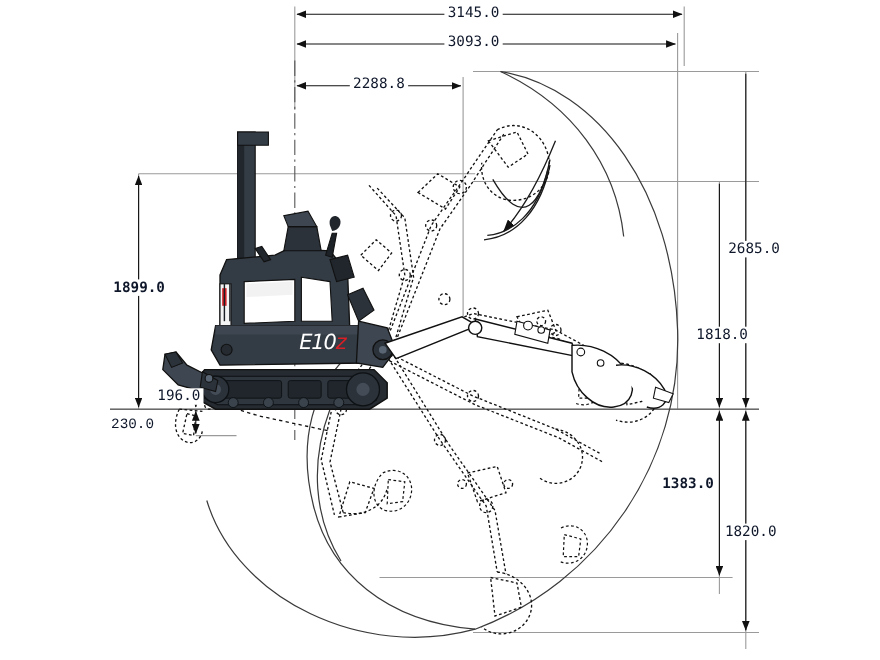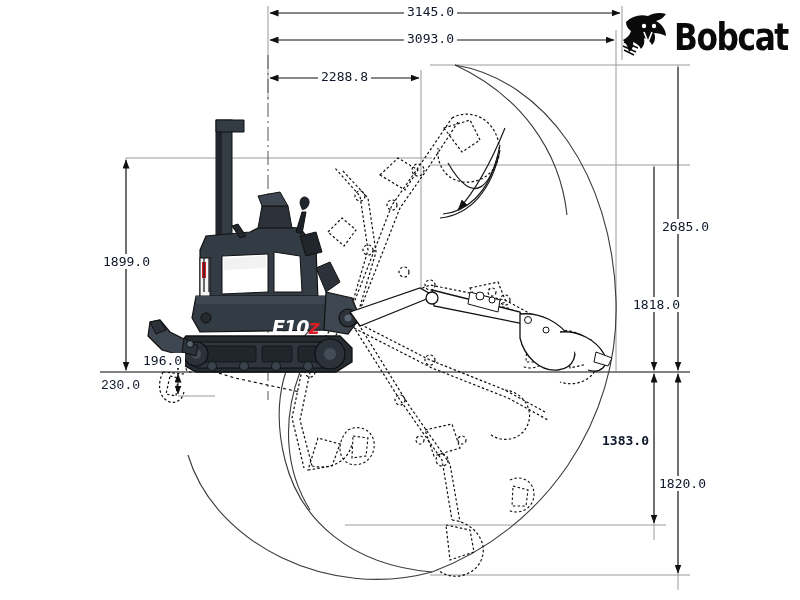--- a/index.html
+++ b/index.html
@@ -7,21 +7,21 @@
        font-family:"DejaVu Sans Mono","Liberation Mono",monospace;}
   #stage{position:relative;width:800px;height:600px;background:#ffffff;}
   svg.layer{position:absolute;left:0;top:0;width:800px;height:600px;}
   .dimtext{position:absolute;font-family:"DejaVu Sans Mono","Liberation Mono",monospace;
            font-size:13px;color:#0f172a;background:#fff;padding:0 3px;white-space:nowrap;}
   .logo{position:absolute;left:622px;top:12px;width:172px;height:52px;}
   .logo-word{position:absolute;left:52px;top:4px;font-family:"DejaVu Sans","Liberation Sans",sans-serif;
              font-size:37px;font-weight:bold;letter-spacing:-1.5px;color:#0a0a0a;
              font-stretch:condensed;transform:scaleX(0.94);transform-origin:left top;}
   .model-badge{position:absolute;left:272px;top:300px;font-family:"DejaVu Sans","Liberation Sans",sans-serif;
-               font-size:19px;font-weight:bold;font-style:italic;color:#ffffff;letter-spacing:-1px;margin-top:16px;}
+               font-size:19px;font-weight:normal;font-style:italic;color:#ffffff;letter-spacing:-1px;}
   .model-badge .z{color:#d81f26;}
 </style>
 </head>
 <body>
 
 <div id="stage">
 
   <svg class="layer" viewBox="0 0 800 600">
     <defs>
       <marker id="ar" markerWidth="9" markerHeight="7" refX="8.5" refY="3.5" orient="auto">
@@ -261,40 +261,26 @@
       <path d="M 596,352 L 612,358 L 608,366 L 594,362 Z" fill="#fff" stroke="#111"></path>
       <circle cx="528" cy="320" r="3.5" fill="#fff" stroke="#111"></circle>
       <circle cx="546" cy="330" r="3" fill="#fff" stroke="#111"></circle>
     </g>
   </svg>
 
   <div class="model-badge">
     <span>E10</span><span class="z">z</span>
   </div>
 
-  <div class="logo">
-    <svg width="52" height="46" viewBox="0 0 52 46">
-      <path d="M4,10 C10,4 18,2 26,4 C31,1 38,0 44,2 C41,6 38,8 34,9
-               C40,12 44,18 44,24 C40,22 36,21 32,21 C34,25 33,30 30,33
-               C28,29 25,27 22,26 C23,30 22,34 19,37 C17,33 14,31 11,30
-               C12,34 10,38 7,40 C6,35 4,31 1,28 C5,26 8,23 9,19
-               C6,17 4,14 4,10 Z" fill="#0a0a0a"></path>
-      <path d="M2,30 L16,36 M1,34 L14,40 M2,38 L12,43" stroke="#0a0a0a" stroke-width="1.4" fill="none"></path>
-      <path d="M22,20 L26,30 L30,20" stroke="#ffffff" stroke-width="1.6" fill="none"></path>
-      <circle cx="22" cy="14" r="2.2" fill="#ffffff"></circle>
-      <circle cx="32" cy="14" r="2.2" fill="#ffffff"></circle>
-    </svg>
-    <div class="logo-word">Bobcat</div>
-  </div>
 
   <div class="dimtext" style="left:404px;top:4px;">3145.0</div>
   <div class="dimtext" style="left:404px;top:31px;">3093.0</div>
   <div class="dimtext" style="left:318px;top:69px;">2288.8</div>
 
-  <div class="dimtext" style="left:100px;top:254px;">1899.0</div>
+  <div class="dimtext" style="left:100px;top:254px;font-weight:bold;">1899.0</div>
   <div class="dimtext" style="left:140px;top:353px;">196.0</div>
   <div class="dimtext" style="left:98px;top:378px;font-family:Liberation Mono, monospace;">230.0</div>
 
   <div class="dimtext" style="left:659px;top:219px;">2685.0</div>
   <div class="dimtext" style="left:630px;top:265px;margin-top:32px;">1818.0</div>
   <div class="dimtext" style="left:599px;top:433px;font-weight:bold;">1383.0</div>
   <div class="dimtext" style="left:656px;top:476px;">1820.0</div>
 
 </div>
 

